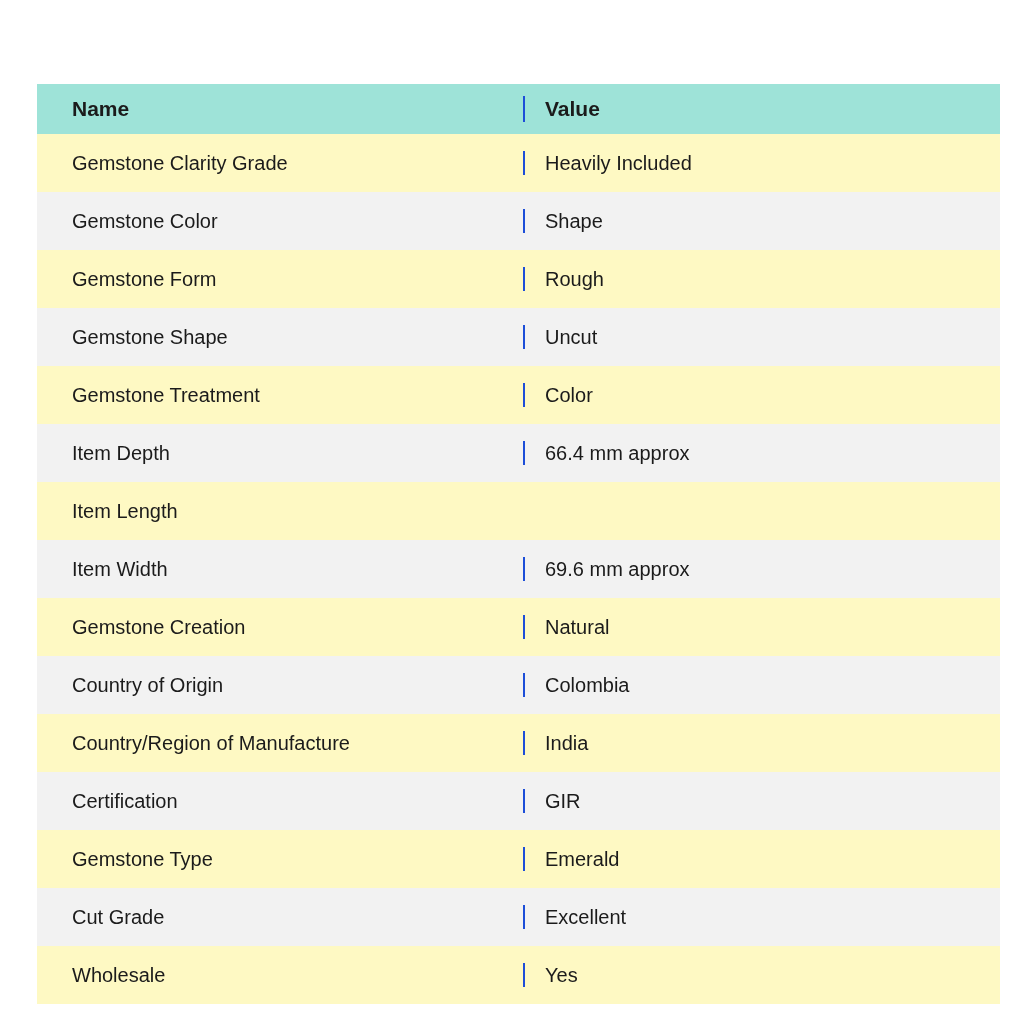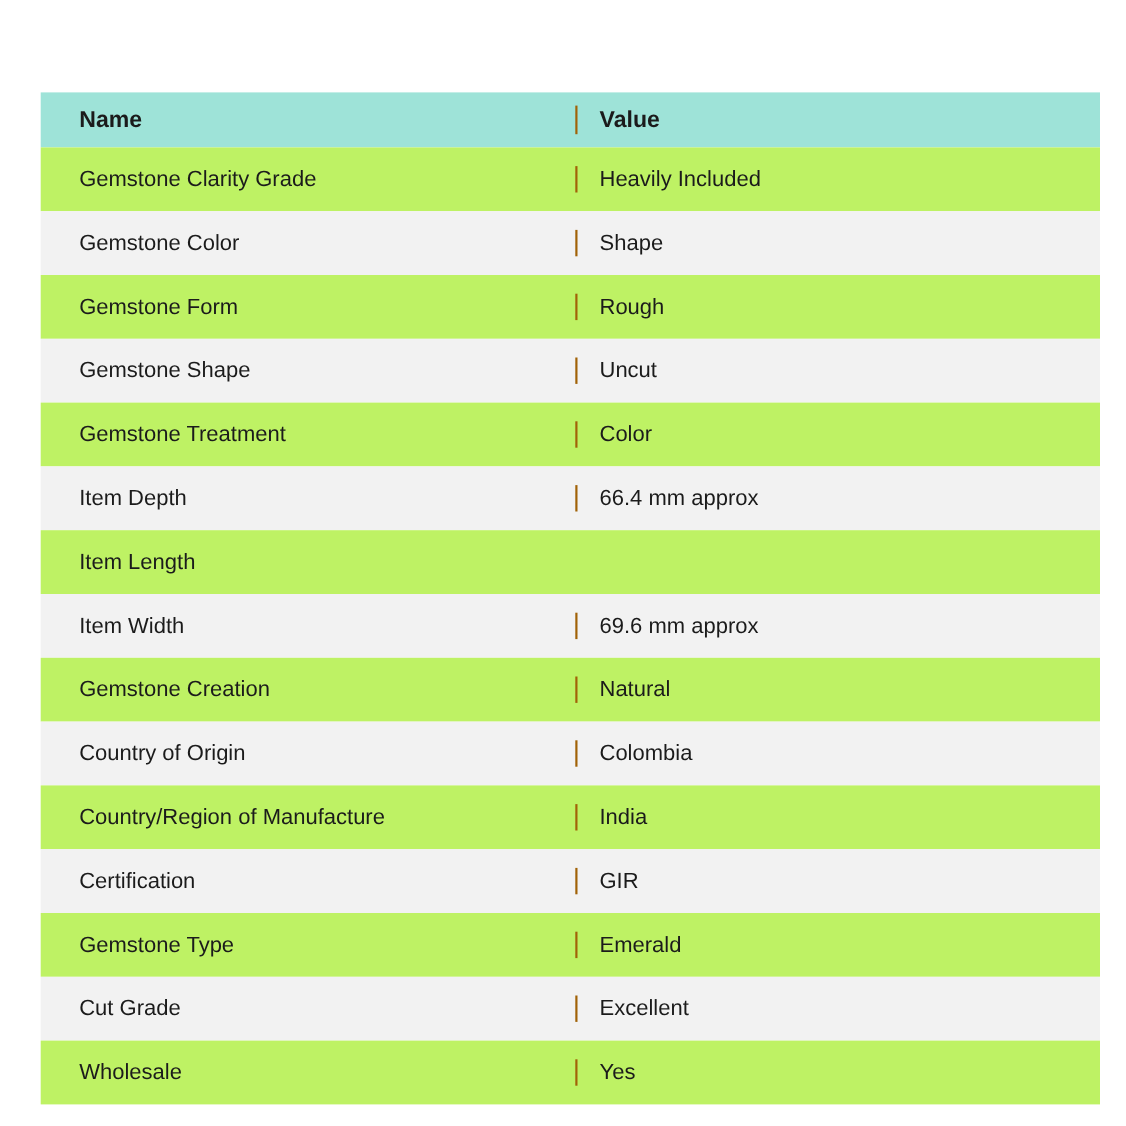--- a/index.html
+++ b/index.html
@@ -27,39 +27,39 @@
     align-items: center;
     width: 100%;
   }
   .header-row {
     height: 50px;
     background: var(--header-bg);
     font-weight: 700;
   }
   .data-row {
     height: 58px;
-    background: #bef264;
+    background: #fef9c3;
   }
   .data-row:nth-child(even) {
     background: var(--stripe-bg);
   }
   .cell {
     display: flex;
     align-items: center;
     font-size: 20px;
     line-height: 1.2;
   }
   .cell.name-col {
     width: 486px;
     padding-left: 35px;
     padding-right: 12px;
   }
   .cell.value-col {
     flex: 1;
-    border-left: 2px solid #a16207;
+    border-left: 2px solid #1d4ed8;
     padding-left: 20px;
     padding-right: 28px;
   }
   .header-row .cell {
     font-size: 21px;
   }
 </style>
 </head>
 <body>
 

